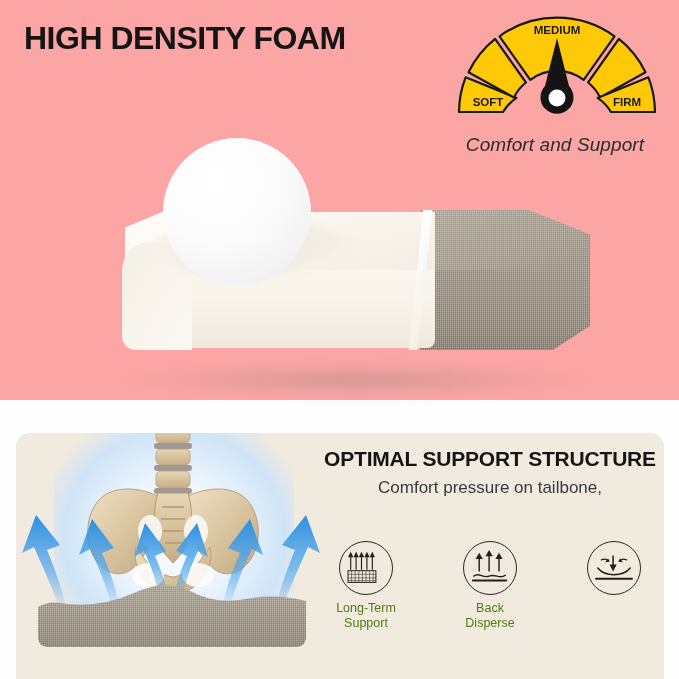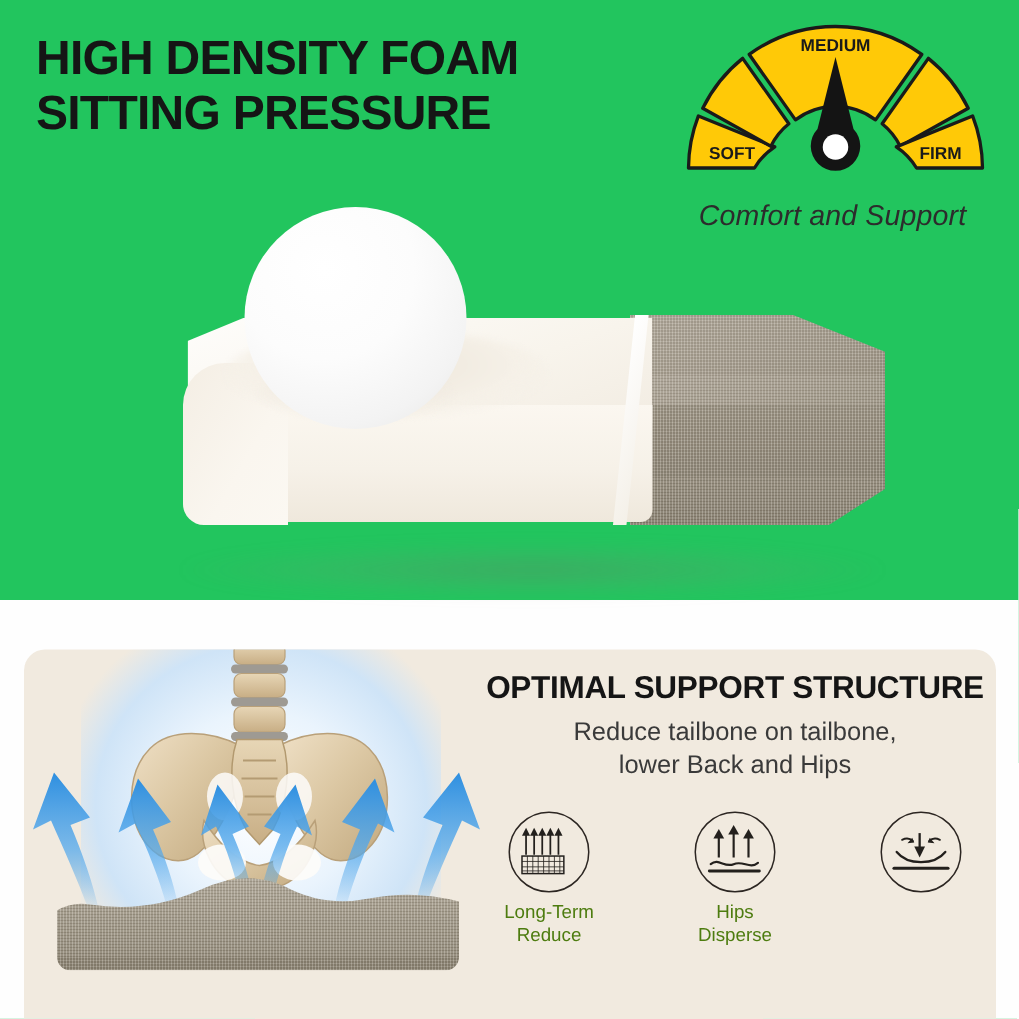--- a/index.html
+++ b/index.html
@@ -5,21 +5,21 @@
   * { box-sizing: border-box; margin: 0; padding: 0; }
   html, body {
     width: 679px; height: 679px;
     background: #FFFFFF;
     font-family: "Liberation Sans", sans-serif;
     overflow: hidden;
   }
   #root { position: relative; width: 679px; height: 679px; background: #FEFEFE; }
 
   
-  #top-section { position: absolute; left: 0; top: 0; width: 679px; height: 400px; background: #22c55e; }
+  #top-section { position: absolute; left: 0; top: 0; width: 679px; height: 400px; background: #fca5a5; }
 
   #headline {
     position: absolute; left: 24px; top: 20px; width: 430px;
     font-size: 32px; line-height: 37px; font-weight: 700;
     letter-spacing: -0.5px; color: #151515;
     text-transform: uppercase;
   }
   #headline .ln { display: block; white-space: nowrap; }
 
   
@@ -145,21 +145,20 @@
 </style>
 </head>
 <body>
 
 <div id="root">
 
   <div id="top-section">
 
     <div id="headline">
       <span class="ln">HIGH DENSITY FOAM</span>
-      <span class="ln">SITTING PRESSURE</span>
     </div>
 
     <div id="gauge-block">
       <svg id="gauge-svg" viewBox="0 0 210 100">
         <defs>
           <g id="segdef"></g>
         </defs>
 
         <path d="M 7,96 A 98,98 0 0 1 13.6,61.3 L 64.5,81.9 A 44,44 0 0 0 51,96 Z" fill="#FFC907" stroke="#1A1A1A" stroke-width="2.2" stroke-linejoin="round"></path>
 
@@ -253,22 +252,21 @@
           <path d="M 266,118 C 274,96 284,74 292,56 L 304,62 L 290,24 L 266,54 L 279,59 C 271,78 264,98 260,116 Z"></path>
         </g>
       </svg>
 
       <div class="cushion-bottom"></div>
     </div>
 
     <div id="panel-text">
       <div id="panel-title">OPTIMAL SUPPORT STRUCTURE</div>
       <div id="panel-sub">
-        <span class="ln">Reduce tailbone on tailbone,</span>
-        <span class="ln">lower Back and Hips</span>
+        <span class="ln">Comfort pressure on tailbone,</span>
       </div>
     </div>
 
     <div id="features">
 
       <div class="feature">
         <div class="feature-icon">
           <svg viewBox="0 0 44 40" width="40" height="36">
             <g stroke="#23201D" stroke-width="1.3" fill="none">
               <path d="M5,22 L5,5 M11,22 L11,5 M17,22 L17,5 M23,22 L23,5 M29,22 L29,5"></path>
@@ -282,41 +280,41 @@
             </g>
             <rect x="2" y="23" width="31" height="13" fill="none" stroke="#23201D" stroke-width="1.1"></rect>
             <g stroke="#23201D" stroke-width="0.6">
               <path d="M6,23 L6,36 M10,23 L10,36 M14,23 L14,36 M18,23 L18,36 M22,23 L22,36 M26,23 L26,36 M30,23 L30,36"></path>
               <path d="M2,27 L33,27 M2,31 L33,31 M2,34 L33,34"></path>
             </g>
           </svg>
         </div>
         <div class="feature-label">
           <span class="ln">Long-Term</span>
-          <span class="ln">Reduce</span>
+          <span class="ln">Support</span>
         </div>
       </div>
 
       <div class="feature">
         <div class="feature-icon">
           <svg viewBox="0 0 44 40" width="40" height="36">
             <g stroke="#23201D" stroke-width="1.6" fill="none">
               <path d="M10,24 L10,7 M21,24 L21,4 M32,24 L32,7"></path>
             </g>
             <g fill="#23201D">
               <path d="M10,3 L14,10 L6,10 Z"></path>
                 <path d="M21,0 L25,7 L17,7 Z"></path>
                 <path d="M32,3 L36,10 L28,10 Z"></path>
             </g>
             <path d="M4,29 C 10,24 14,32 21,29 C 28,26 33,33 39,28" fill="none" stroke="#23201D" stroke-width="1.6" stroke-linecap="round"></path>
             <path d="M3,34 L40,34" stroke="#23201D" stroke-width="2.2" stroke-linecap="round"></path>
           </svg>
         </div>
         <div class="feature-label">
-          <span class="ln">Hips</span>
+          <span class="ln">Back</span>
           <span class="ln">Disperse</span>
         </div>
       </div>
 
       <div class="feature">
         <div class="feature-icon">
           <svg viewBox="0 0 44 40" width="40" height="36">
             <path d="M21,6 L21,20" stroke="#23201D" stroke-width="1.7" fill="none"></path>
             <path d="M21,24 L25,16 L17,16 Z" fill="#23201D"></path>
             <path d="M8,11 C 12,9 14,10 16,12" stroke="#23201D" stroke-width="1.4" fill="none" stroke-linecap="round"></path>

